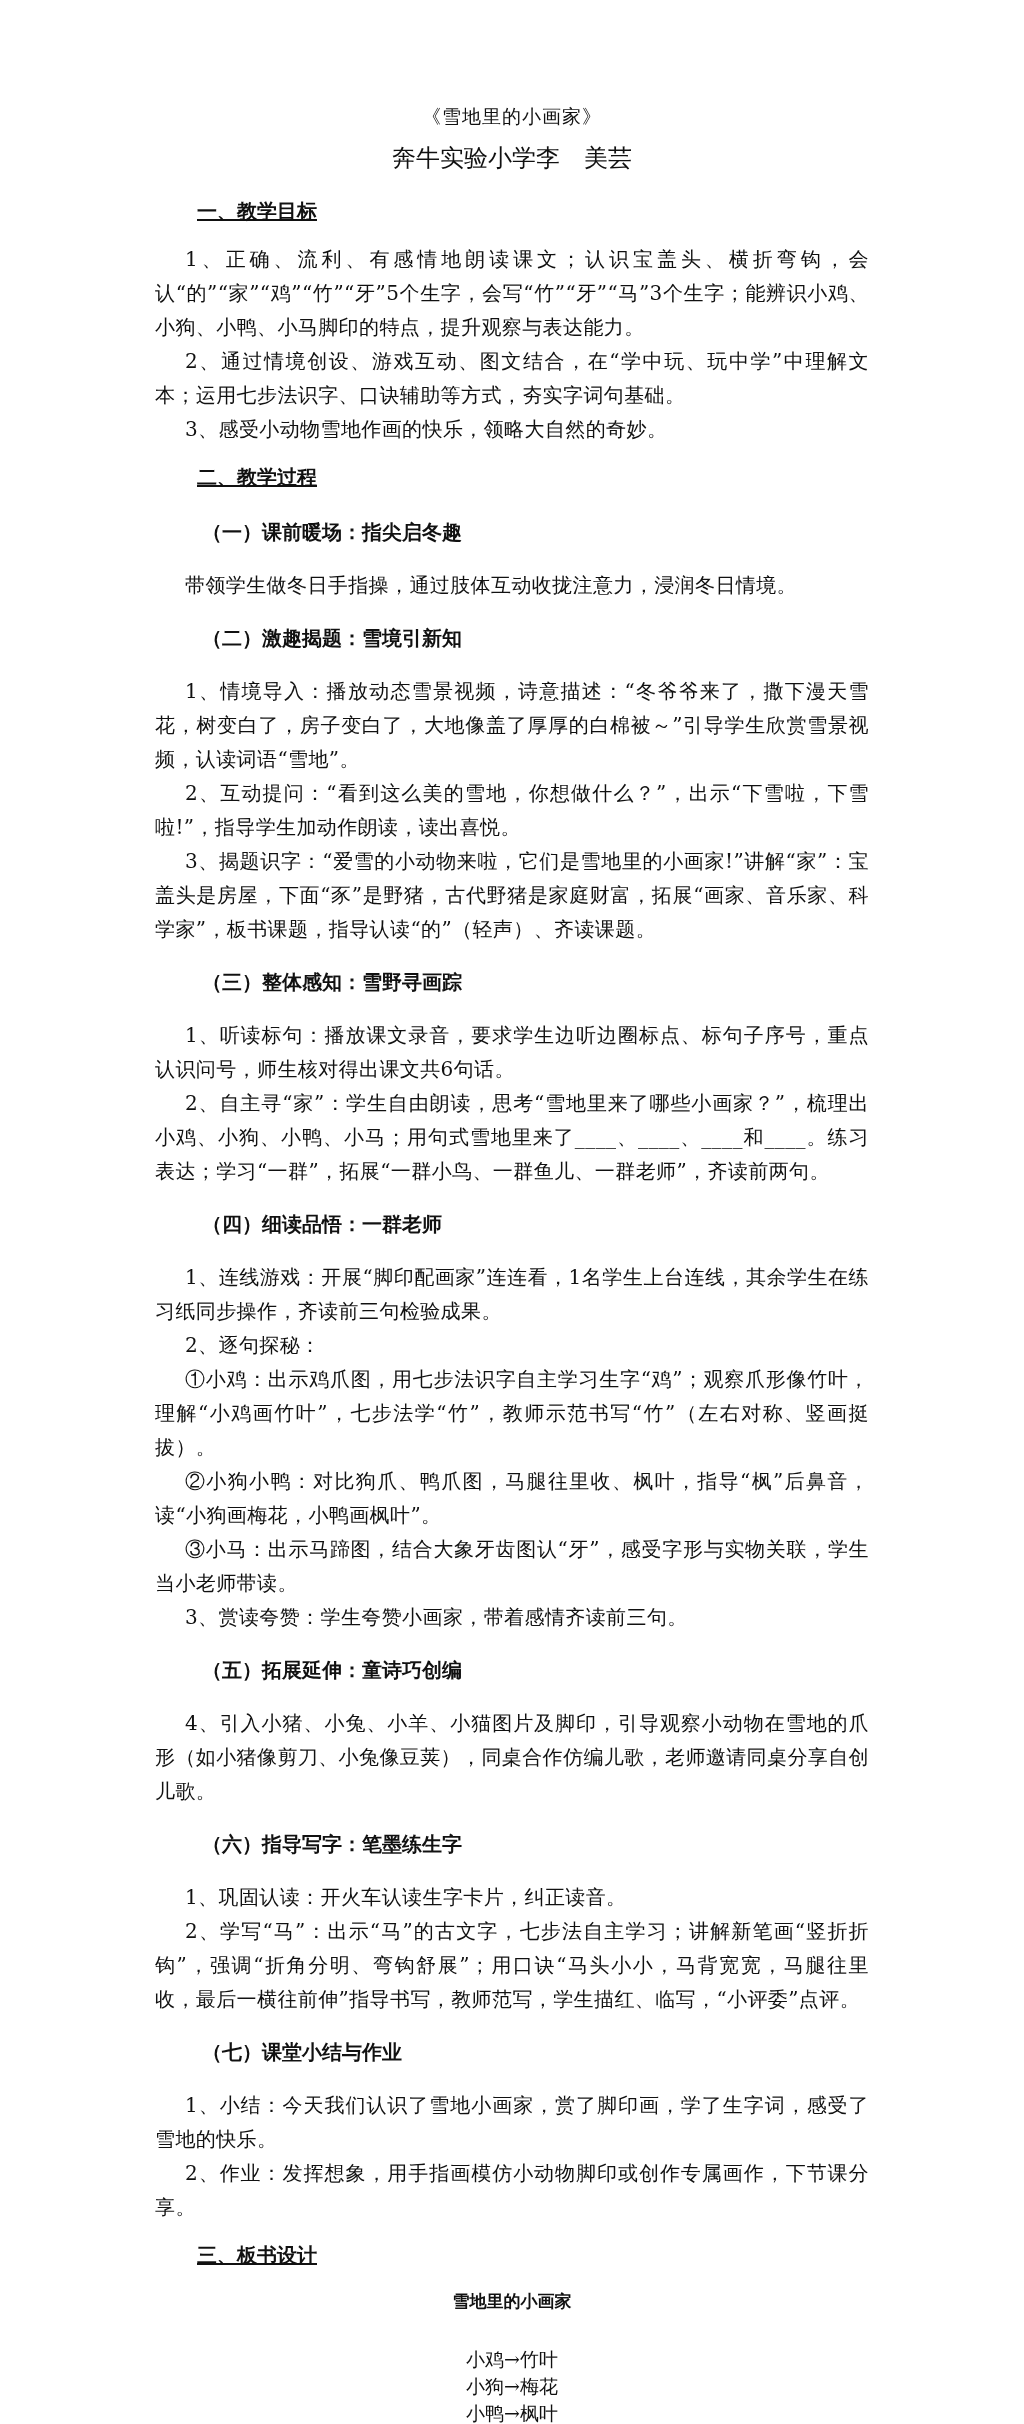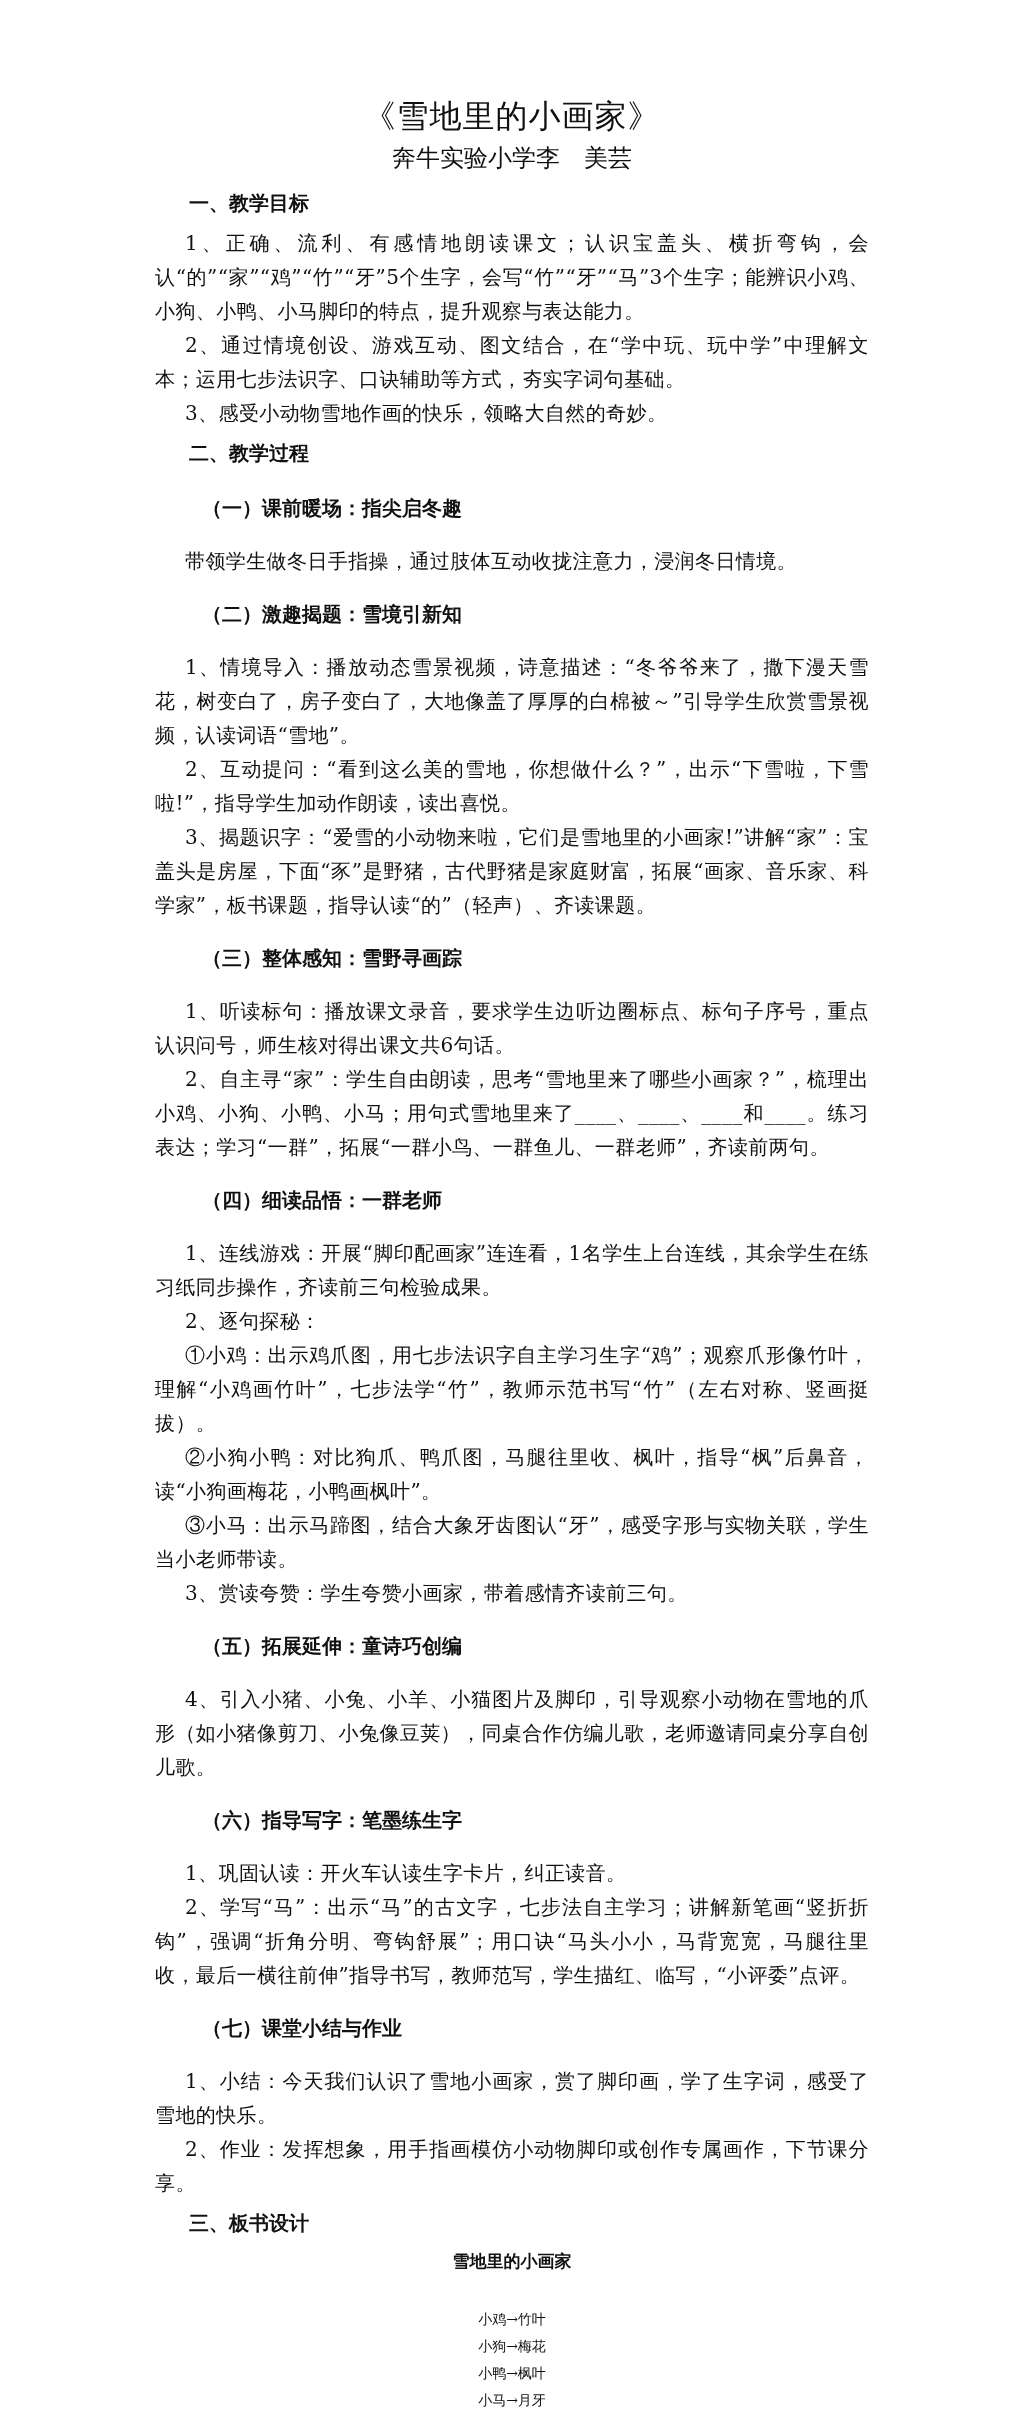--- a/index.html
+++ b/index.html
@@ -1,26 +1,26 @@
 <!DOCTYPE html>
 <html><head>
   <meta charset="utf-8">
   <style>
     html, body { margin: 0; padding: 0; background: #ffffff; }
     body { width: 1024px; height: 2424px; position: relative; overflow: hidden;
            font-family: "DejaVu Serif", "Liberation Serif", serif; color: #111111; }
     .page { position: absolute; left: 155px; top: 96px; width: 714px; }
-    .title { text-align: center; font-size: 32px; line-height: 40px; height: 44px; margin: 0; font-weight: normal; letter-spacing: 1px; }
+    .title { text-align: center; font-size: 19px; line-height: 40px; height: 44px; margin: 0; font-weight: normal; letter-spacing: 1px; }
     .author { text-align: center; font-size: 24px; line-height: 36px; height: 40px; white-space: pre; }
-    .h1 { font-size: 20px; font-weight: bold; line-height: 38px; padding-left: 30px; margin: 4px; }
+    .h1 { font-size: 20px; font-weight: bold; line-height: 38px; padding-left: 30px; margin: 12px; text-decoration: underline; }
     .h2 { font-size: 20px; font-weight: bold; line-height: 38px; padding-left: 30px; margin: 17px; }
     .p { font-size: 20px; line-height: 34px; text-indent: 30px; margin: 0; text-align: justify; letter-spacing: 0.4px; }
     .board { text-align: center; }
     .board-title { font-size: 17px; font-weight: bold; line-height: 30px; margin-bottom: 30px; }
-    .board-line { font-size: 14px; line-height: 27px; }
+    .board-line { font-size: 19px; line-height: 27px; }
   </style>
 </head>
 <body>
 
 <div class="page">
   <h1 class="title">《雪地里的小画家》</h1>
   <div class="author">奔牛实验小学李　美芸</div>
 
   <div class="h1">一、教学目标</div>
   <p class="p">1、正确、流利、有感情地朗读课文；认识宝盖头、横折弯钩，会认“的”“家”“鸡”“竹”“牙”5个生字，会写“竹”“牙”“马”3个生字；能辨识小鸡、小狗、小鸭、小马脚印的特点，提升观察与表达能力。</p>

